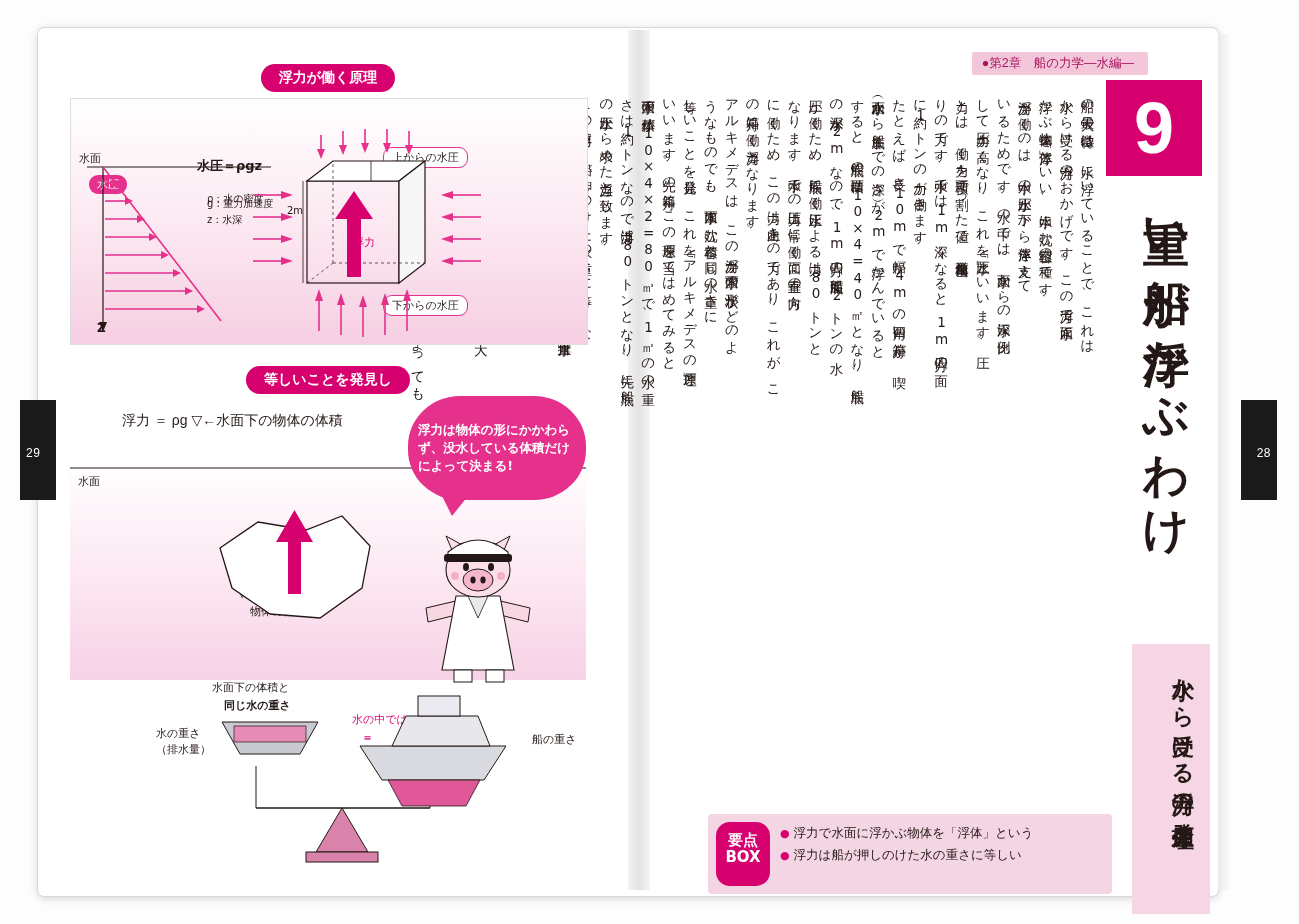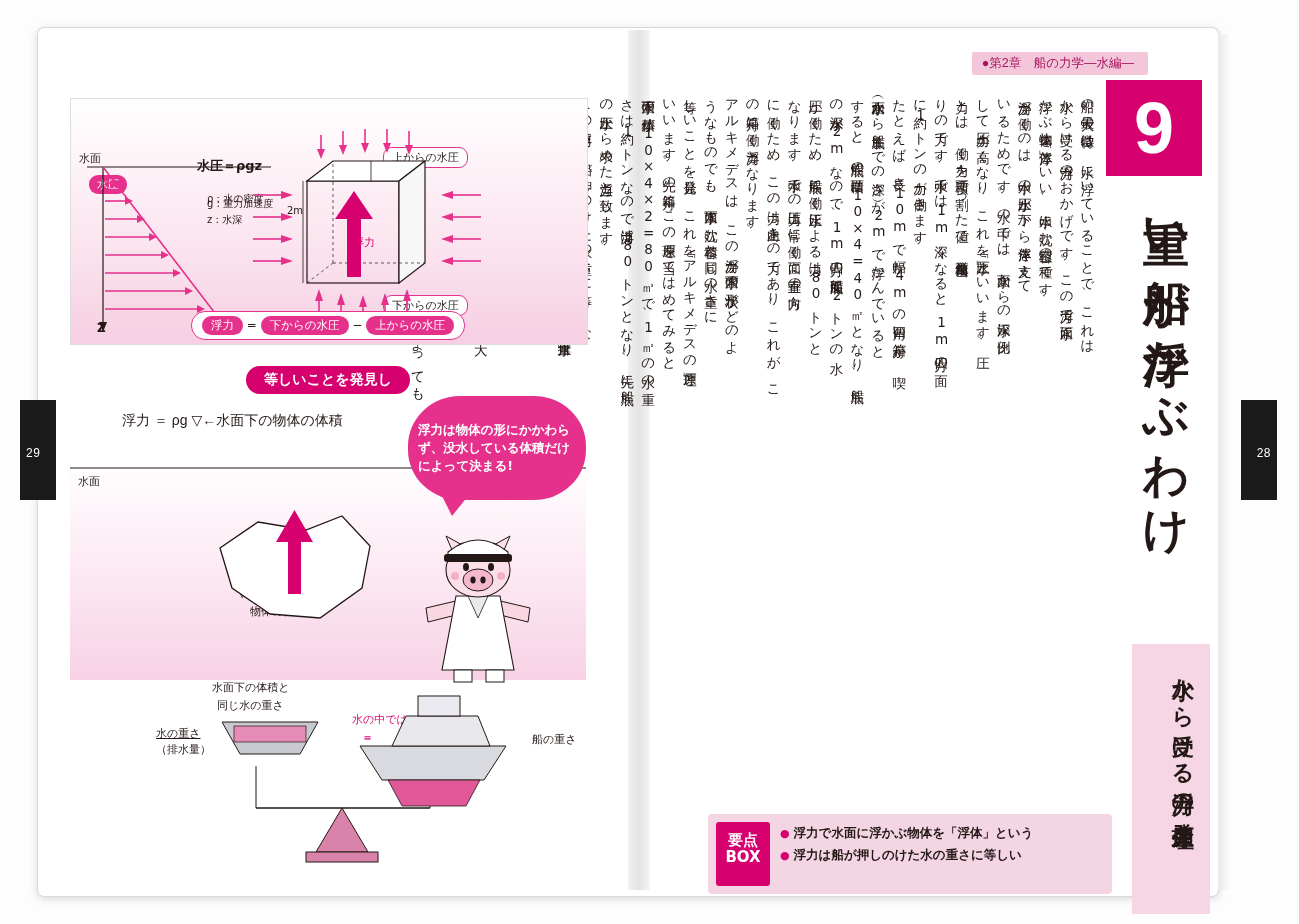--- a/index.html
+++ b/index.html
@@ -79,26 +79,26 @@
   }
   .vcol.short{height:330px;}
   .vcol.short2{height:350px;}
 
   .keybox{
     position:absolute;left:58px;top:770px;width:404px;height:80px;
     background:#f3d5e3;border-radius:4px;
   }
   .keybox-label{
     position:absolute;left:8px;top:8px;width:54px;height:64px;
-    background:#d6006f;color:#fff;border-radius:3px;
+    background:#d6006f;color:#fff;border-radius:14px;
     font-size:15px;font-weight:bold;text-align:center;line-height:1.15;
     padding-top:10px;box-sizing:border-box;
     font-family:"DejaVu Sans", sans-serif;
   }
-  .keybox ul{list-style:none;margin:0;padding:8px 6px 0 72px;font-weight:bold;}
+  .keybox ul{list-style:none;margin:0;padding:8px 6px 0 72px;}
   .keybox li{
     font-size:12.5px;line-height:1.75;color:#231815;
     font-family:"DejaVu Sans", sans-serif;
   }
   .keybox li:before{content:"●";color:#d6006f;font-size:11px;margin-right:4px;}
 
   
   .leftpage{position:absolute;left:52px;top:40px;width:570px;height:840px;}
 
   .fig-title{
@@ -222,20 +222,23 @@
       </div>
       <ul>
         <li>浮力で水面に浮かぶ物体を「浮体」という</li>
         <li>浮力は船が押しのけた水の重さに等しい</li>
       </ul>
     </div>
   </div>
 
   <div class="leftpage">
 
+    <div class="center" style="position:absolute;left:0;top:24px;width:552px;">
+      <span class="fig-title">浮力が働く原理</span>
+    </div>
 
     <div class="fig1">
       <div class="lbl" style="left:8px;top:52px;">水面</div>
       <div class="lbl-pink" style="left:18px;top:76px;">水圧</div>
 
       <div class="lbl" style="left:126px;top:58px;font-size:13px;font-weight:bold;">水圧＝ρgz</div>
       <div class="lbl" style="left:136px;top:75px;font-size:10px;margin-top:18px;">ρ：水の密度</div>
       <div class="lbl" style="left:136px;top:98px;font-size:10px;">g：重力加速度</div>
       <div class="lbl" style="left:136px;top:114px;font-size:10px;">z：水深</div>
       <div class="lbl" style="left:26px;top:222px;font-size:12px;font-weight:bold;">Z</div>
@@ -337,27 +340,20 @@
           <line x1="410" y1="162" x2="380" y2="162"></line>
             <polygon points="370,162 382,158 382,166" fill="#e5318c" stroke="none"></polygon>
         </g>
 
         <g>
           <rect x="276" y="116" width="14" height="62" fill="#d6006f"></rect>
           <polygon points="283,92 264,120 302,120" fill="#d6006f"></polygon>
         </g>
       </svg>
 
-      <div class="eqbar" style="left:120px;top:212px;">
-        <span class="chip">浮力</span>
-        <span>=</span>
-        <span class="chip">下からの水圧</span>
-        <span>−</span>
-        <span class="chip">上からの水圧</span>
-      </div>
     </div>
 
     <div class="center" style="position:absolute;left:0;top:326px;width:552px;">
       <span class="fig-title">等しいことを発見し</span>
     </div>
 
     <div style="position:absolute;left:70px;top:372px;font-size:14px;">浮力 ＝ ρg ▽←水面下の物体の体積</div>
 
     <div class="fig2">
       <div class="lbl" style="left:8px;top:14px;">水面</div>
@@ -402,22 +398,22 @@
 
         <rect x="56" y="136" width="18" height="12" fill="#ffffff" stroke="#231815" stroke-width="1"></rect>
         <rect x="88" y="136" width="18" height="12" fill="#ffffff" stroke="#231815" stroke-width="1"></rect>
       </svg>
     </div>
 
     <div class="bubble">浮力は物体の形にかかわらず、没水している体積だけによって決まる!</div>
 
     <div style="position:absolute;left:18px;top:640px;width:516px;height:190px;">
       <div class="lbl" style="left:142px;top:0px;">水面下の体積と</div>
-      <div class="lbl" style="left:147px;top:18px;">同じ水の重さ</div>
-      <div class="lbl" style="left:86px;top:46px;text-decoration:underline;">水の重さ</div>
+      <div class="lbl" style="left:154px;top:18px;font-weight:bold;">同じ水の重さ</div>
+      <div class="lbl" style="left:86px;top:46px;">水の重さ</div>
       <div class="lbl" style="left:86px;top:62px;">（排水量）</div>
       <div class="lbl" style="left:282px;top:32px;color:#d6006f;">水の中では</div>
       <div class="lbl" style="left:292px;top:50px;color:#d6006f;font-weight:bold;">＝</div>
       <div class="lbl" style="left:462px;top:52px;">船の重さ</div>
 
       <svg width="516" height="190" style="position:absolute;left:0;top:0;">
 
         <polygon points="152,42 248,42 230,74 170,74" fill="#c9c9d2" stroke="#231815" stroke-width="1"></polygon>
         <rect x="164" y="46" width="72" height="16" fill="#e68bb5" stroke="#231815" stroke-width=".7"></rect>
 

